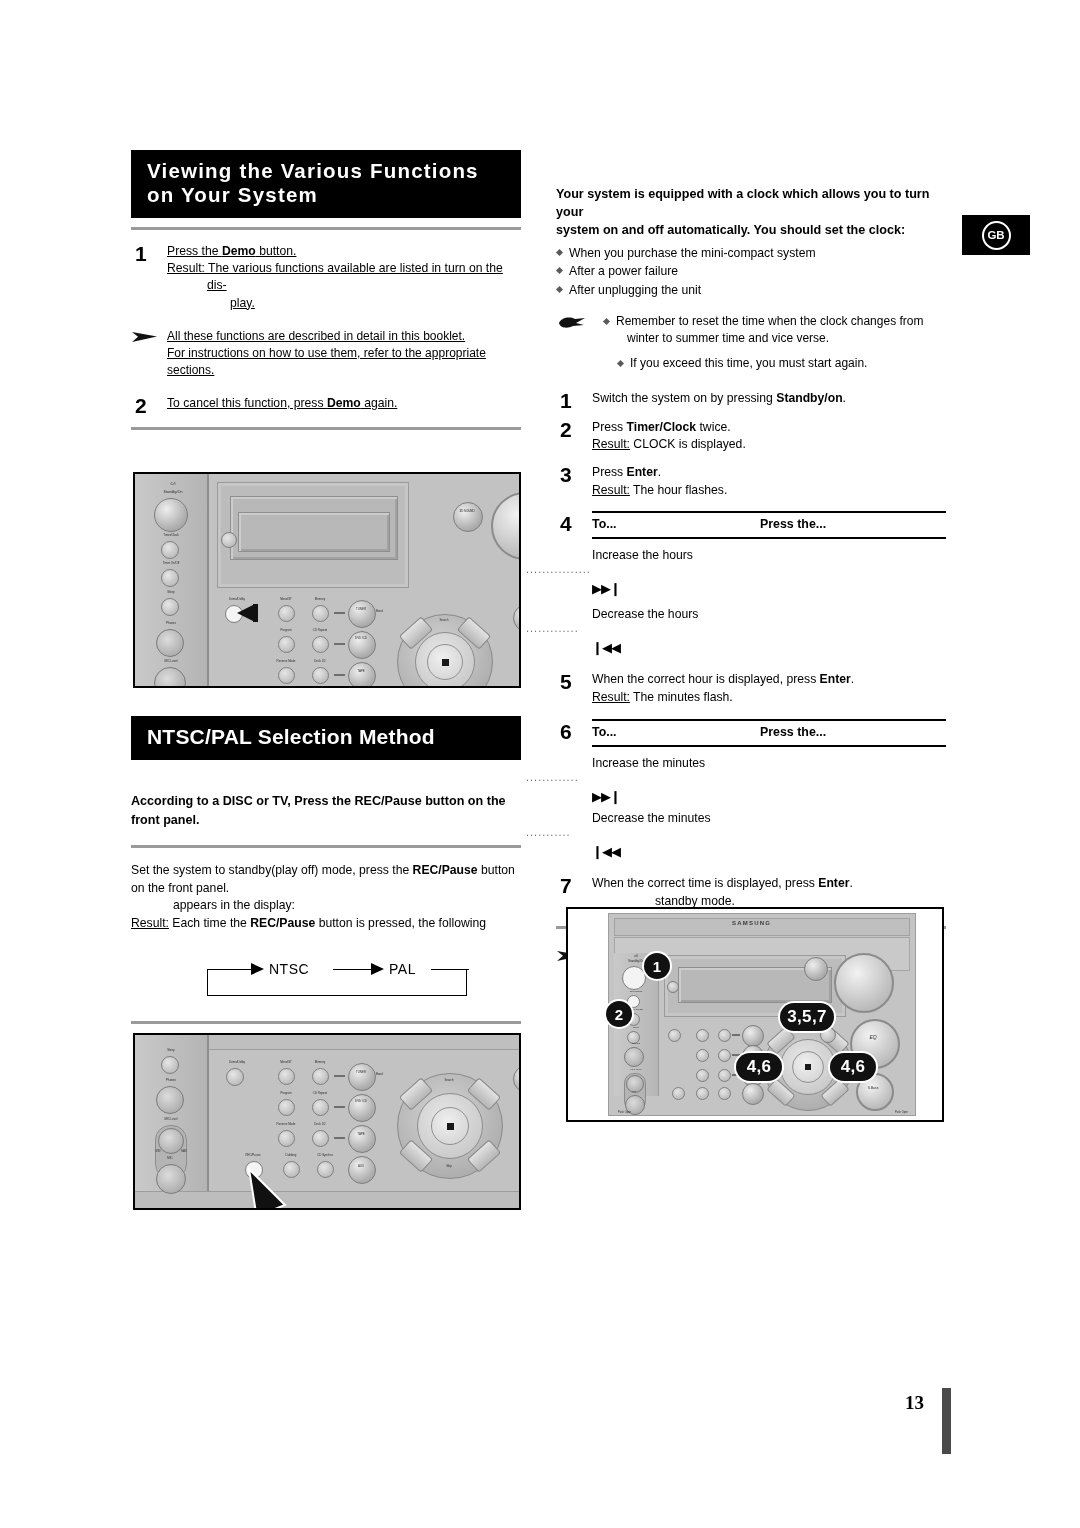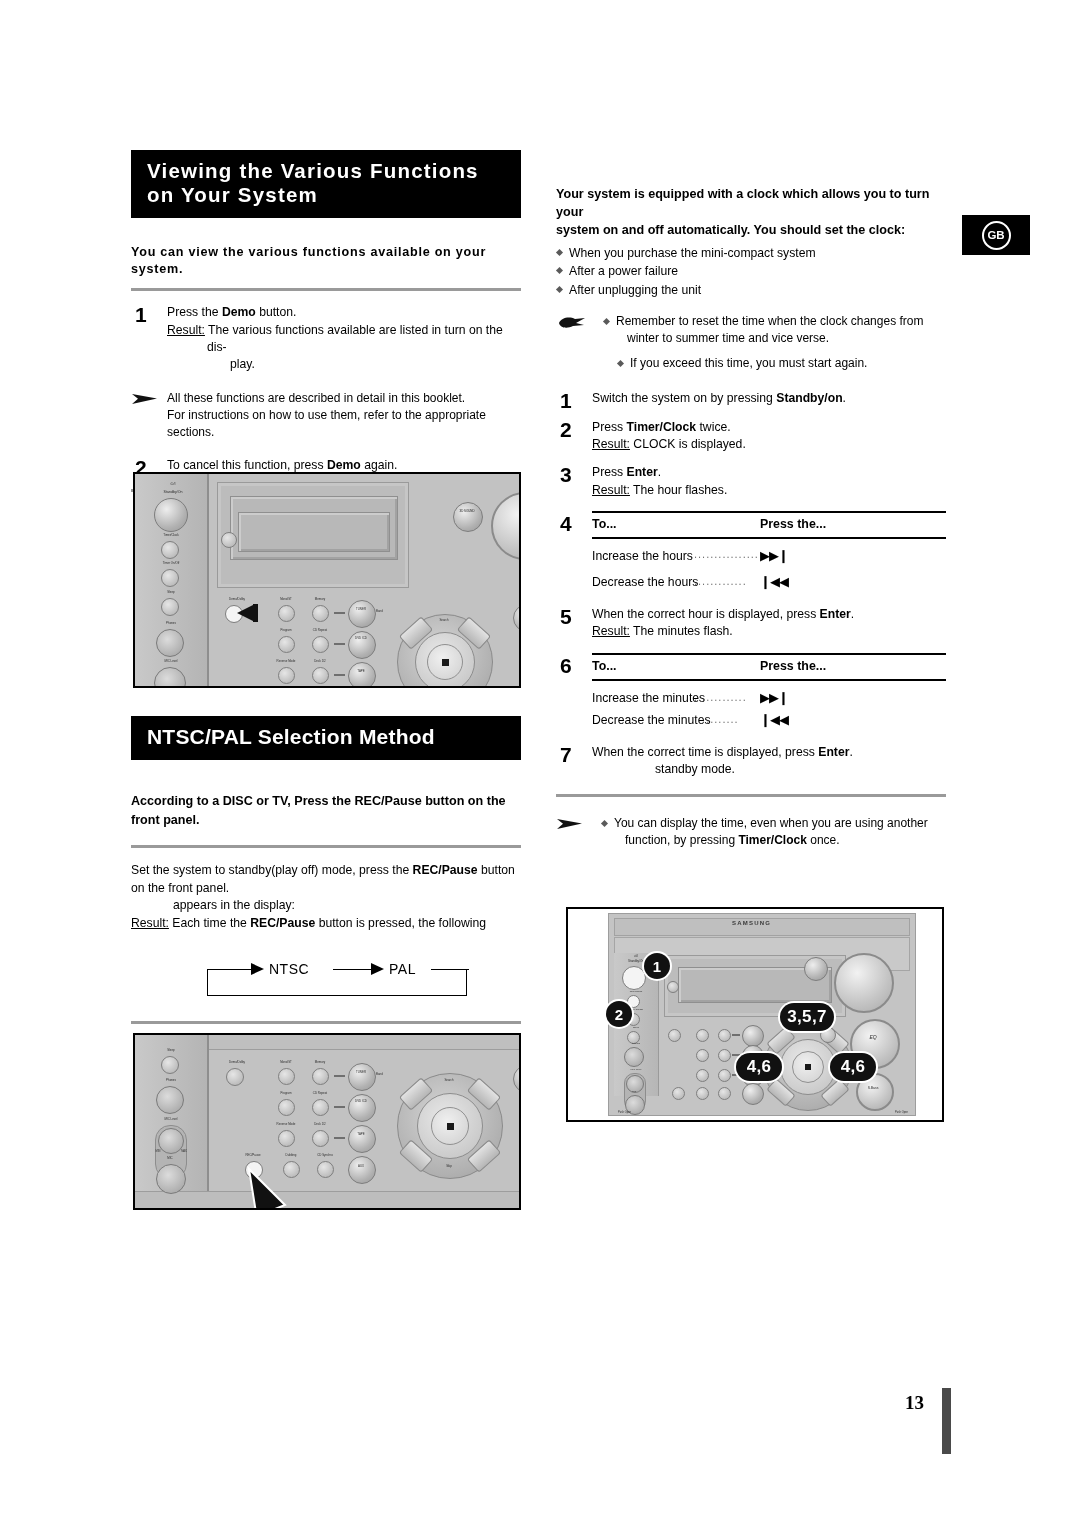--- a/index.html
+++ b/index.html
@@ -15,21 +15,21 @@
     color: #000;
     overflow: hidden;
   }
   .page {
     position: absolute;
     inset: 0;
     background: #fff;
   }
 
   
-  .col-left  { position: absolute; left: 131px;  top: 150px; width: 390px; }
+  .col-left  { position: absolute; left: 131px;  top: 150px; width: 390px; text-decoration: underline; }
   .col-right { position: absolute; left: 556px;  top: 160px; width: 390px; }
 
   
   .banner {
     background: #000;
     color: #fff;
     font-weight: bold;
     padding: 9px 14px 11px 16px;
     line-height: 1.16;
     box-sizing: border-box;
@@ -123,23 +123,24 @@
     display: flex;
     font-size: 12.4px;
     font-weight: bold;
     border-top: 2px solid #000;
     border-bottom: 2px solid #000;
     padding: 3px 0 3px 0;
   }
   .ptable .hdr .c1 { width: 168px; }
   .ptable .row {
     display: flex;
-    align-items: flex-end;
+    align-items: flex-start;
     font-size: 12.2px;
     margin-top: 8px;
+    flex-direction: column;
   }
   .ptable .row .c1 { width: 168px; white-space: nowrap; }
   .ptable .row .dots {
     flex: 0 0 auto;
     letter-spacing: 1px;
     color: #444;
     font-size: 11px;
     margin-left: -66px;
     width: 66px;
     overflow: hidden;
@@ -339,21 +340,20 @@
 <div class="page">
 
   <div class="gb-badge">
     <div class="ring">GB</div>
   </div>
 
   <div class="col-left">
 
     <div class="banner h1">Viewing the Various Functions on Your System</div>
 
-    <div class="intro tracked">You can view the various functions available on your system.</div>
 
     <div class="rule"></div>
 
     <div class="step">
       <span class="num">1</span>
       <span class="hang"><span>Press the </span><b>Demo</b><span> button.</span></span>
       <span class="hang"><span class="res">Result:</span><span> The various functions available are listed in turn on the dis-</span></span>
       <span class="deep" style="padding-left:63px">play.</span>
     </div>
 

